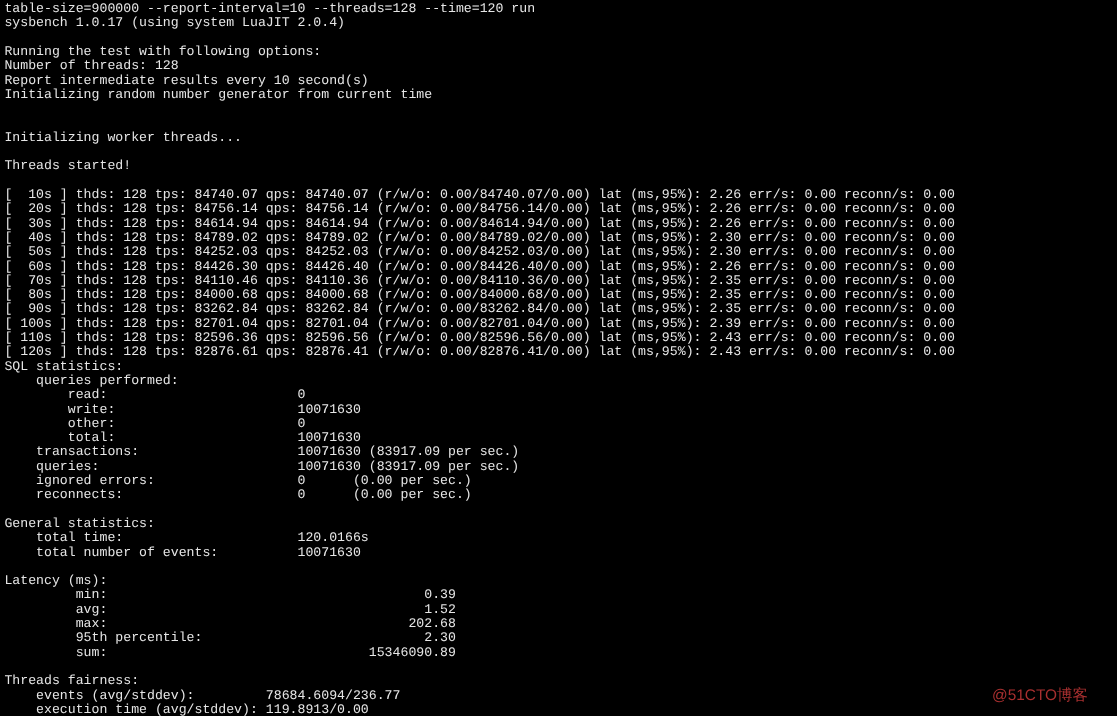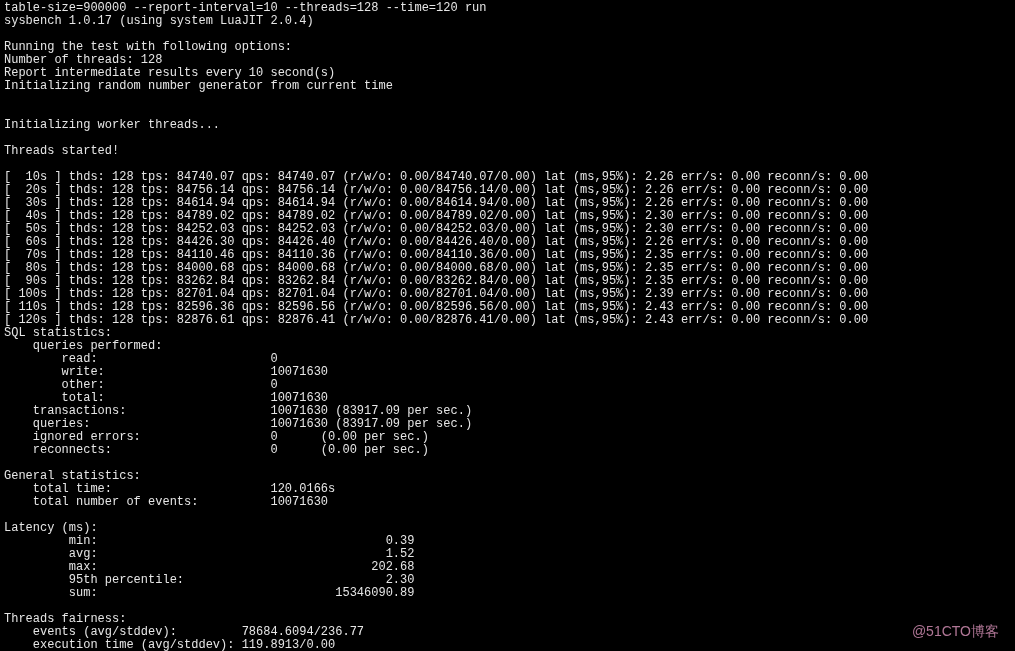--- a/index.html
+++ b/index.html
@@ -16,23 +16,23 @@
     line-height: 13px;
     color: #e6e6e6;
     background: #000;
     margin: 0;
     padding: 2px 4px;
     white-space: pre;
     letter-spacing: 0px;
   }
   .watermark {
     position: absolute;
-    right: 16px;
+    right: 26px;
     bottom: 10px;
-    color: #f9a8d4;
+    color: #ef4444;
     font-family: Arial, sans-serif;
     font-size: 14px;
     opacity: 0.7;
     pointer-events: none;
     margin-top: 31px;
   }
 </style>
 </head>
 <body>
 

